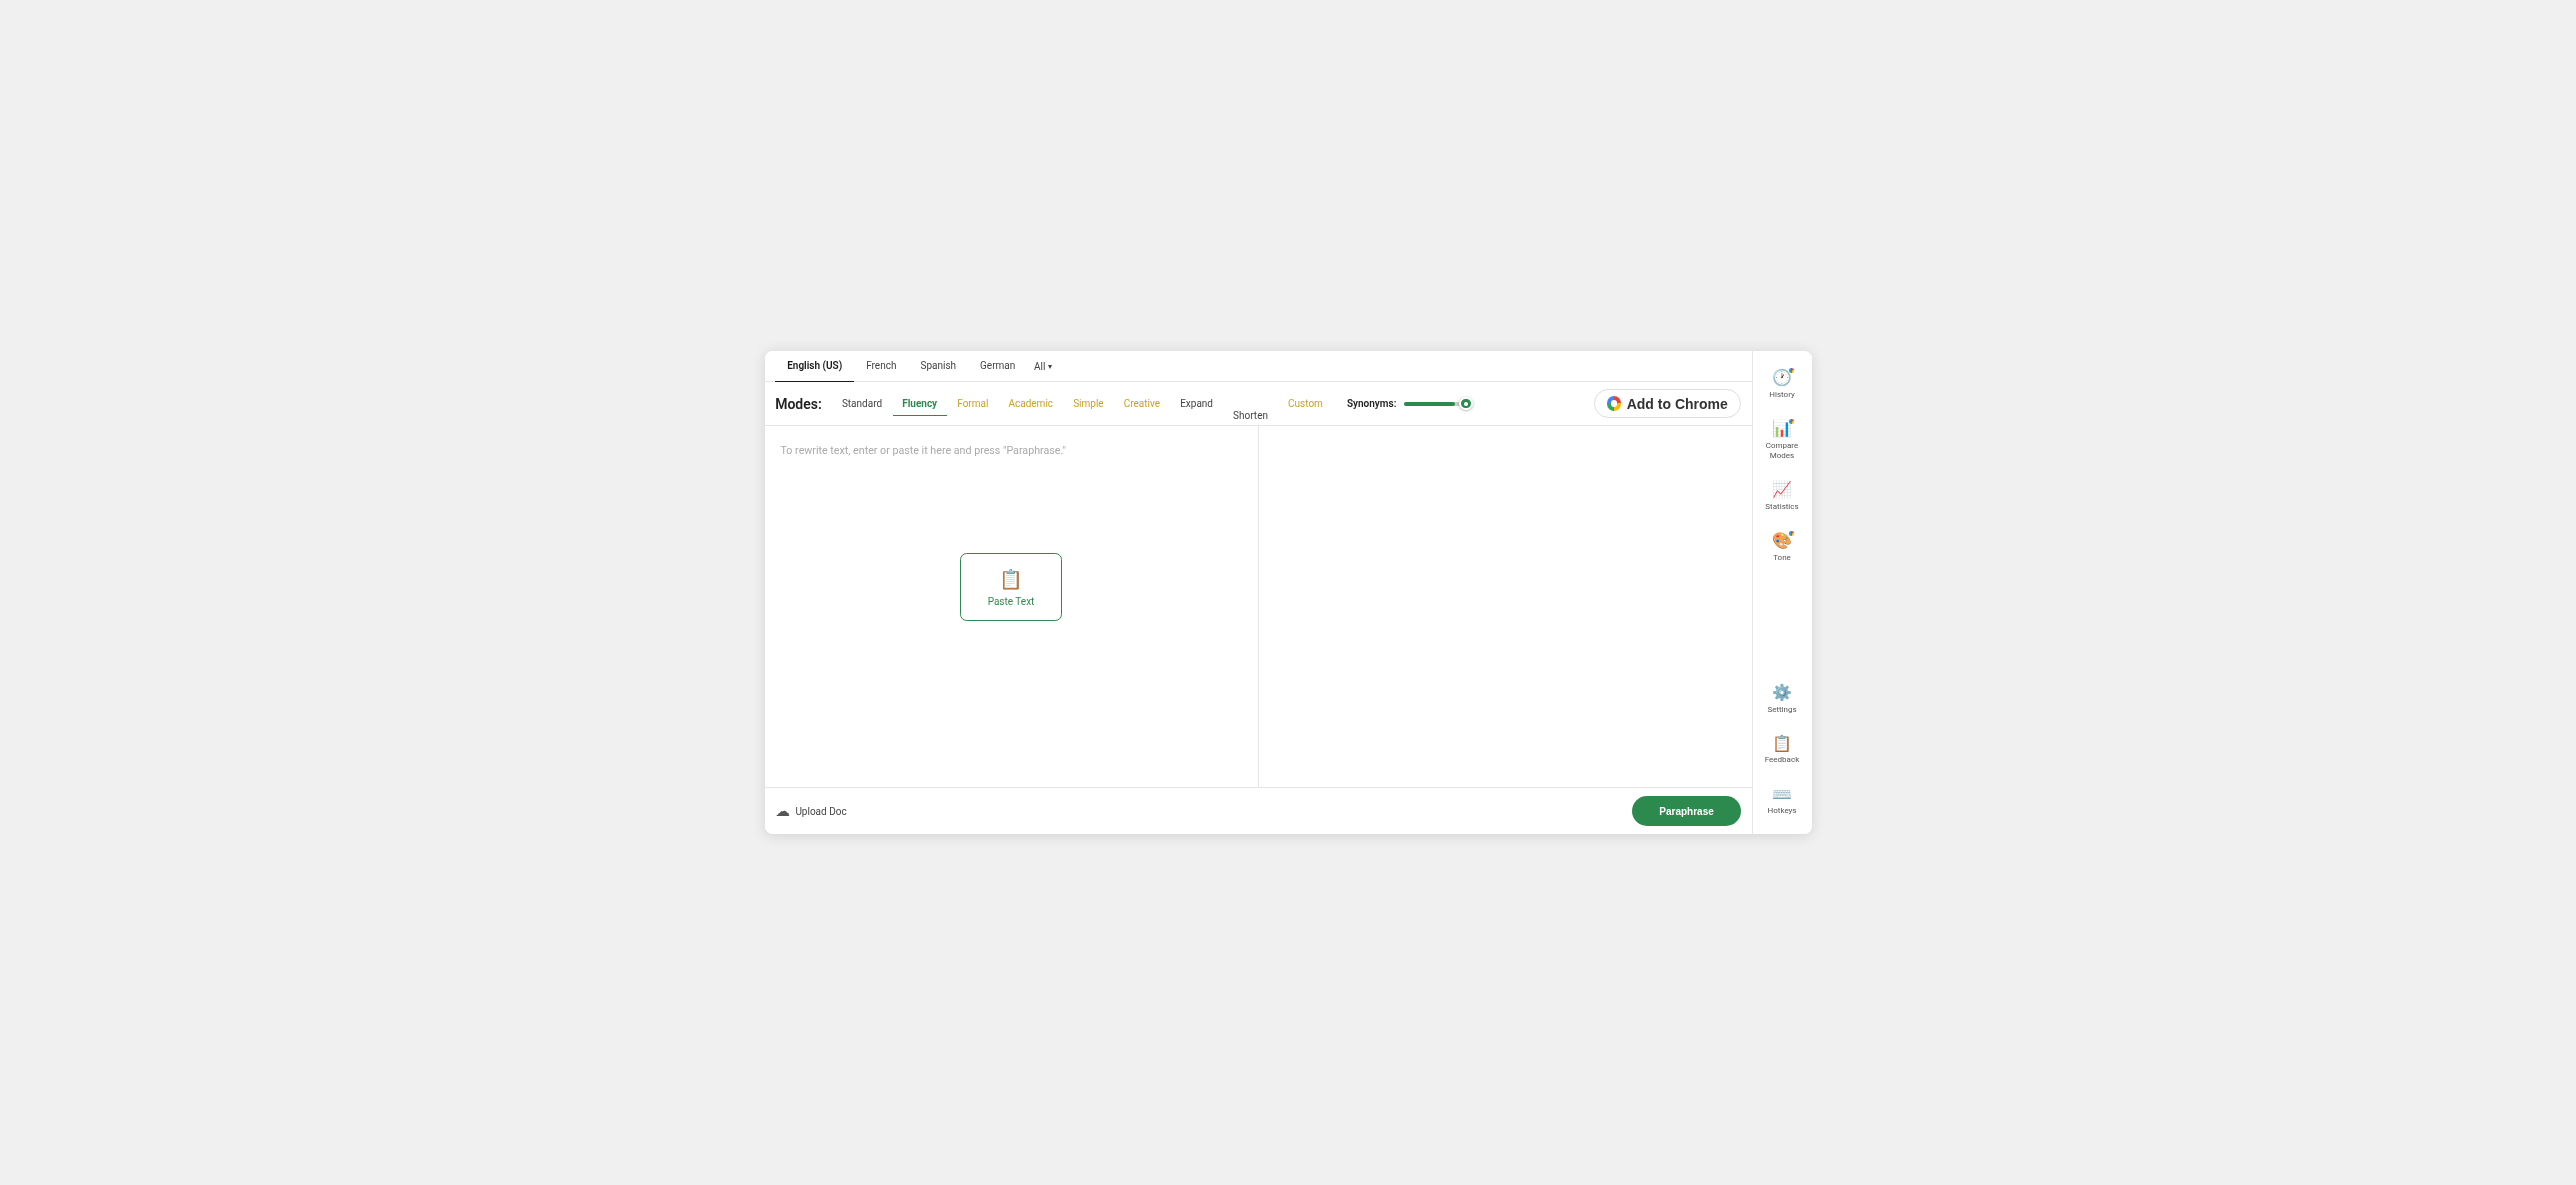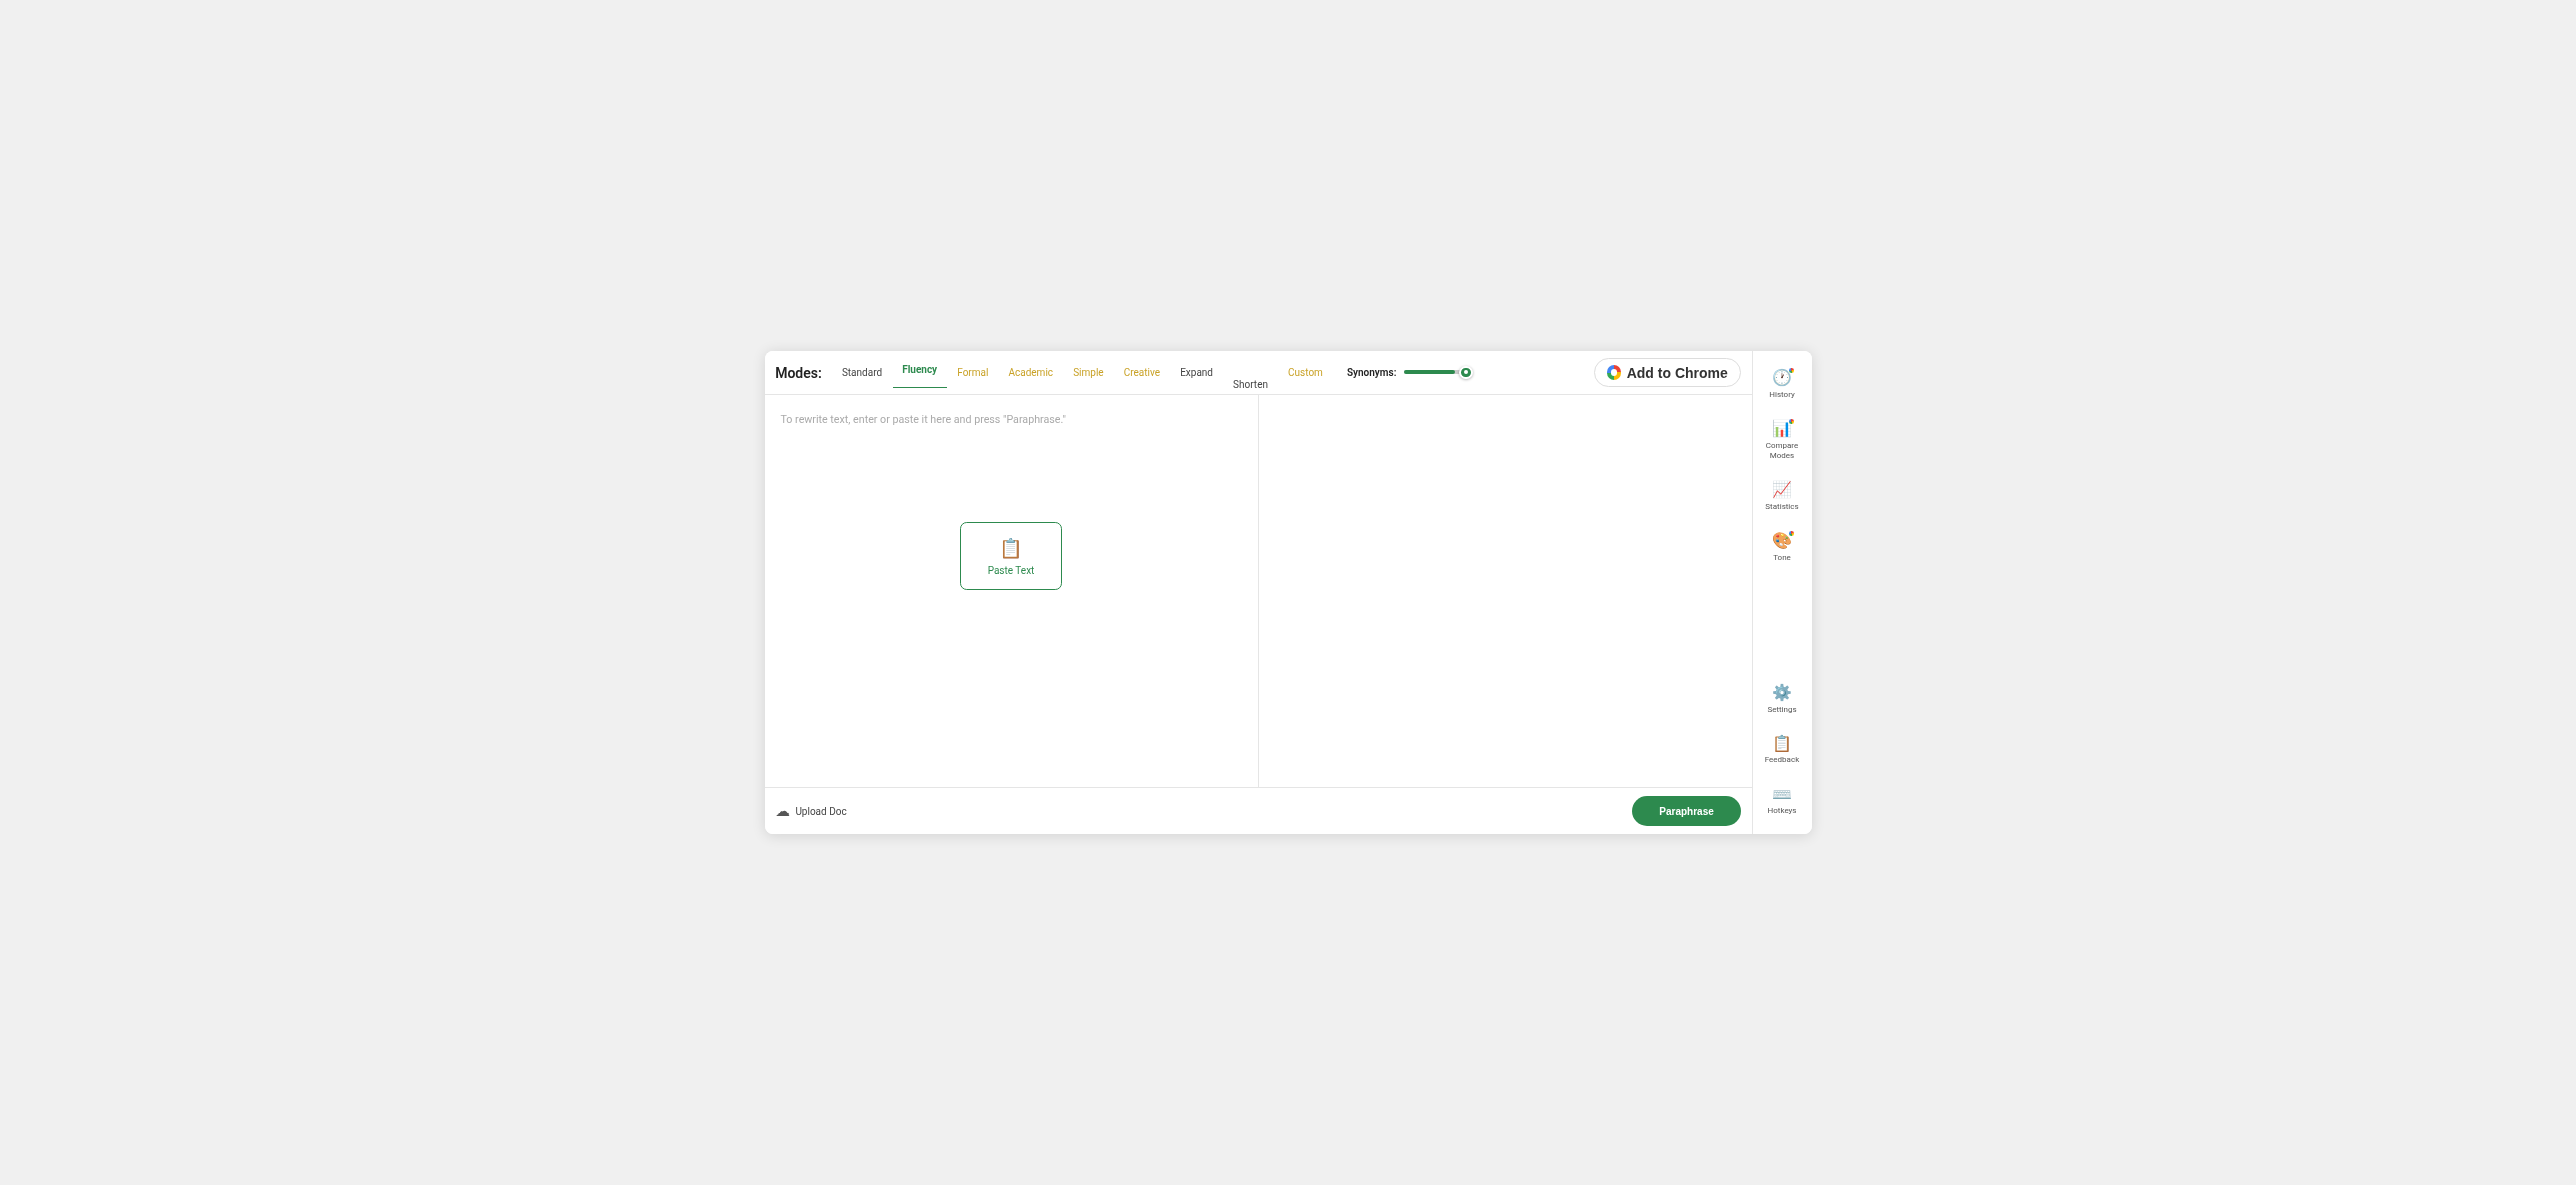--- a/index.html
+++ b/index.html
@@ -87,21 +87,21 @@
       margin-right: 1.3px;
       color: #444;
       position: relative;
       white-space: nowrap;
     }
     .mode-btn.active-fluency {
       color: #2d8a4e;
       font-weight: 700;
       border-bottom: 1.3px solid #2d8a4e;
       border-radius: 0;
-      padding-bottom: 12px;
+      padding-bottom: 6px;
       margin-top: 2.7px;
     }
     .mode-btn.formal { color: #c9a227; }
     .mode-btn.academic { color: #c9a227; }
     .mode-btn.simple { color: #c9a227; }
     .mode-btn.creative { color: #c9a227; }
     .mode-btn.expand { color: #444; }
     .mode-btn.shorten { color: #444; margin-top: 24px; }
     .mode-btn.custom { color: #c9a227; }
     .synonyms-section {
@@ -318,20 +318,30 @@
       display: flex;
       align-items: center;
     }
   </style>
 </head>
 <body>
 
 <div class="app-container">
   <div class="main-content">
 
+    <div class="lang-tabs">
+      <div class="lang-tab active">English (US)</div>
+      <div class="lang-tab">French</div>
+      <div class="lang-tab">Spanish</div>
+      <div class="lang-tab">German</div>
+      <div class="all-dropdown">
+        <span>All</span>
+        <span class="chevron">▾</span>
+      </div>
+    </div>
 
     <div class="modes-bar">
       <span class="modes-label">Modes:</span>
       <div class="mode-btn">Standard</div>
       <div class="mode-btn active-fluency">Fluency</div>
       <div class="mode-btn formal">Formal</div>
       <div class="mode-btn academic">Academic</div>
       <div class="mode-btn simple">Simple</div>
       <div class="mode-btn creative">Creative</div>
       <div class="mode-btn expand">Expand</div>

